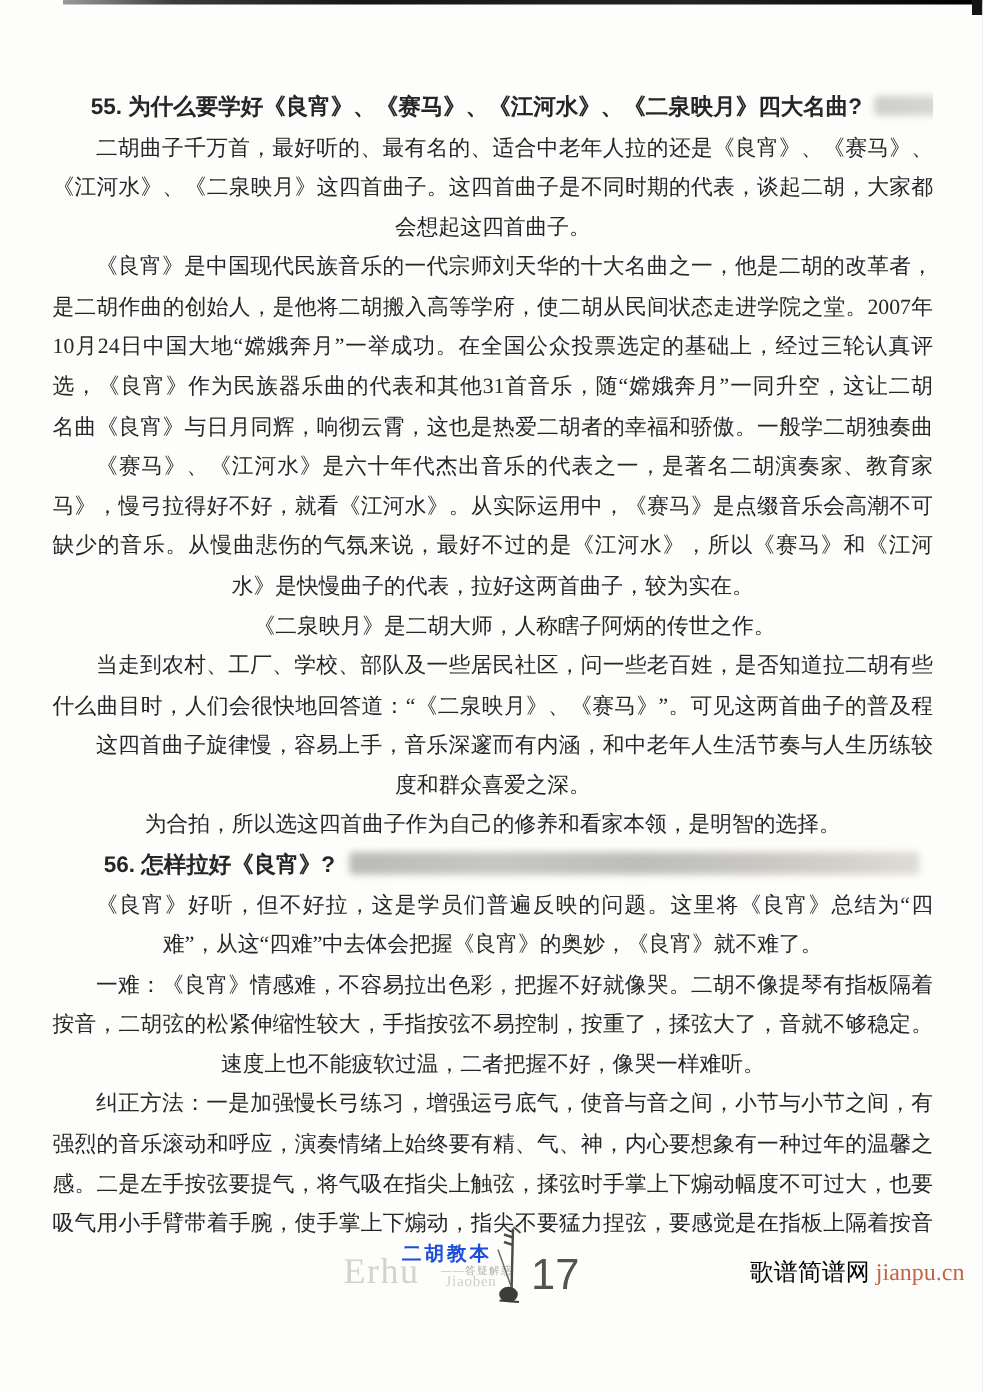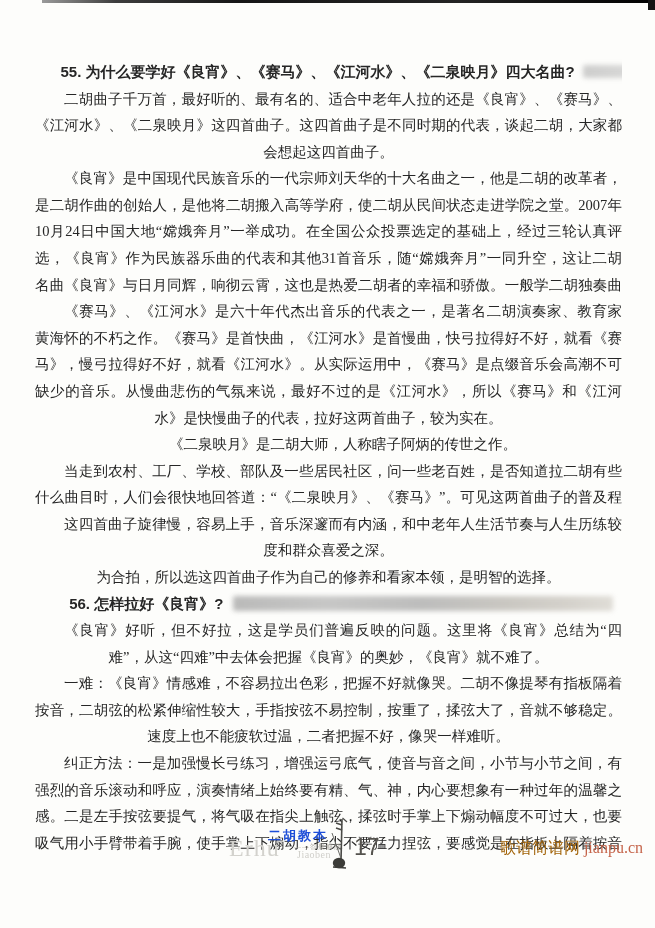--- a/index.html
+++ b/index.html
@@ -72,48 +72,47 @@
     font-size: 24px; color: #d3d2cd; letter-spacing: 1px;
   }
   .logo-latin-sub {
     position: absolute; left: 297px; top: -23px;
     font-size: 10px; color: #d0cfca; letter-spacing: .5px;
   }
   .erhu-icon { position: absolute; left: 327px; top: -55px; }
   .page-num {
     position: absolute; left: 354px; top: -38px;
     font-family: "Liberation Sans", sans-serif;
-    font-size: 23px; color: #55534e;
+    font-size: 29px; color: #55534e;
   }
   .watermark {
     position: absolute; right: 12px; top: -34px;
     font-size: 16px; white-space: nowrap;
   }
-  .wm-site { color: #a16207; }
+  .wm-site { color: #000000; }
   .wm-url  { color: #c5644a; }
 </style>
 </head>
 <body>
 
 <div class="page">
   <div class="top-edge"></div>
   <div class="corner-blob"></div>
 
   <div class="content">
     <div class="line h"><span class="txt">55. 为什么要学好《良宵》、《赛马》、《江河水》、《二泉映月》四大名曲?</span><span class="blur blur1"></span></div>
     <div class="line ind fill"><span class="txt">二胡曲子千万首，最好听的、最有名的、适合中老年人拉的还是《良宵》、《赛马》、</span></div>
     <div class="line fill"><span class="txt">《江河水》、《二泉映月》这四首曲子。这四首曲子是不同时期的代表，谈起二胡，大家都</span></div>
     <div class="line"><span class="txt">会想起这四首曲子。</span></div>
     <div class="line ind fill"><span class="txt">《良宵》是中国现代民族音乐的一代宗师刘天华的十大名曲之一，他是二胡的改革者，</span></div>
     <div class="line fill"><span class="txt">是二胡作曲的创始人，是他将二胡搬入高等学府，使二胡从民间状态走进学院之堂。2007年</span></div>
     <div class="line fill"><span class="txt">10月24日中国大地“嫦娥奔月”一举成功。在全国公众投票选定的基础上，经过三轮认真评</span></div>
     <div class="line fill"><span class="txt">选，《良宵》作为民族器乐曲的代表和其他31首音乐，随“嫦娥奔月”一同升空，这让二胡</span></div>
     <div class="line fill"><span class="txt">名曲《良宵》与日月同辉，响彻云霄，这也是热爱二胡者的幸福和骄傲。一般学二胡独奏曲</span></div>
     <div class="line ind fill"><span class="txt">《赛马》、《江河水》是六十年代杰出音乐的代表之一，是著名二胡演奏家、教育家</span></div>
-    <div class="line fill"><span class="txt">黄海怀的不朽之作。《赛马》是首快曲，《江河水》是首慢曲，快弓拉得好不好，就看《赛</span></div>
     <div class="line fill"><span class="txt">马》，慢弓拉得好不好，就看《江河水》。从实际运用中，《赛马》是点缀音乐会高潮不可</span></div>
     <div class="line fill"><span class="txt">缺少的音乐。从慢曲悲伤的气氛来说，最好不过的是《江河水》，所以《赛马》和《江河</span></div>
     <div class="line"><span class="txt">水》是快慢曲子的代表，拉好这两首曲子，较为实在。</span></div>
     <div class="line ind"><span class="txt">《二泉映月》是二胡大师，人称瞎子阿炳的传世之作。</span></div>
     <div class="line ind fill"><span class="txt">当走到农村、工厂、学校、部队及一些居民社区，问一些老百姓，是否知道拉二胡有些</span></div>
     <div class="line fill"><span class="txt">什么曲目时，人们会很快地回答道：“《二泉映月》、《赛马》”。可见这两首曲子的普及程</span></div>
     <div class="line ind fill"><span class="txt">这四首曲子旋律慢，容易上手，音乐深邃而有内涵，和中老年人生活节奏与人生历练较</span></div>
     <div class="line"><span class="txt">度和群众喜爱之深。</span></div>
     <div class="line"><span class="txt">为合拍，所以选这四首曲子作为自己的修养和看家本领，是明智的选择。</span></div>
     <div class="line h"><span class="txt">56. 怎样拉好《良宵》?</span><span class="blur blur2"></span></div>

